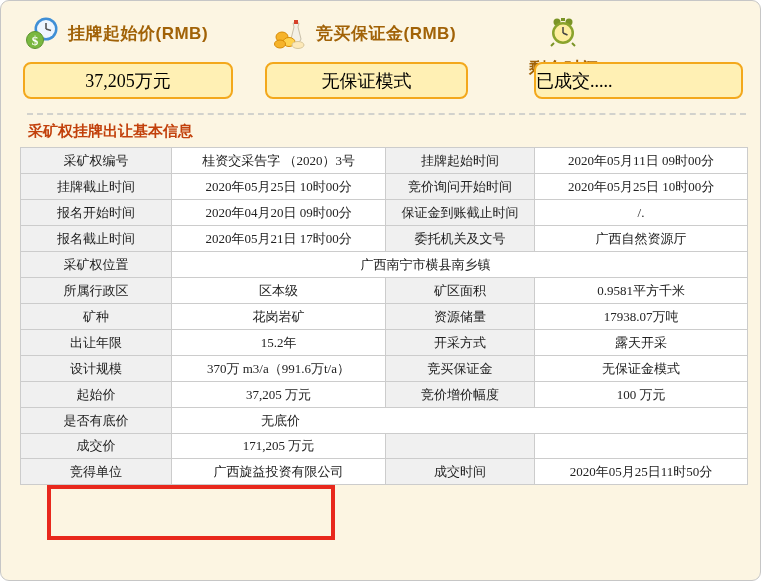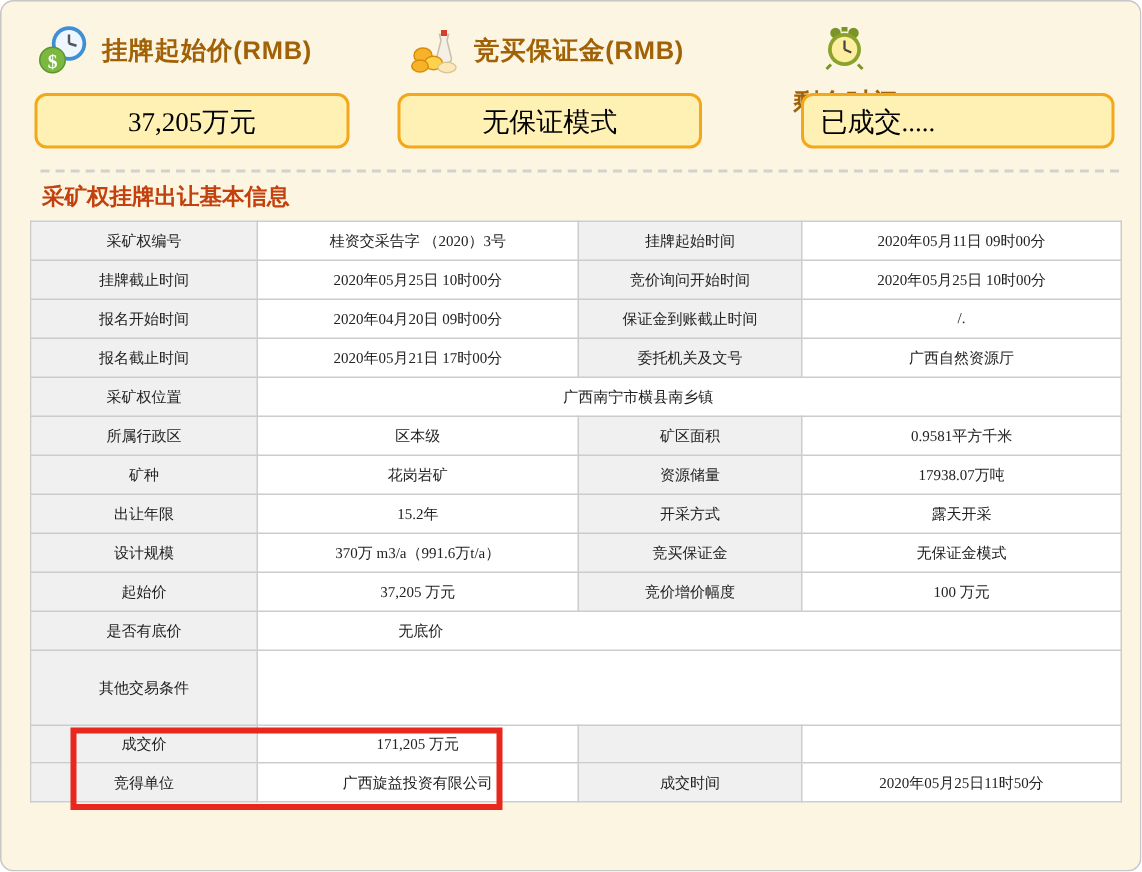--- a/index.html
+++ b/index.html
@@ -11,30 +11,30 @@
   }
   .hgroup { position:absolute; top:13px; height:38px; display:flex; align-items:center; gap:7px; }
   .hgroup .hlabel { color:#a16207; font-weight:bold; font-size:17px; letter-spacing:0.5px; white-space:nowrap; }
   .hbox {
     position:absolute; top:61px; height:37px;
     background:#fff0b4; border:2px solid #f3a81c; border-radius:8px;
     display:flex; align-items:center; justify-content:center;
     font-family:"Liberation Serif", serif;
     font-weight:normal; font-size:18px; color:#000000; white-space:nowrap;
   }
-  .hbox.left-align { justify-content:flex-start; padding-left:11px; }
+  .hbox.left-align { justify-content:flex-start; }
   .dotline { position:absolute; top:112px; left:26px; width:719px; height:0; border-top:2px dashed #d2d2cd; }
   .sec-title { position:absolute; top:121px; left:27px; font-size:15px; font-weight:bold; color:#c2410c; }
   table.info {
     position:absolute; top:146px; left:19px; width:727px;
     border-collapse:collapse; background:#ffffff; table-layout:fixed;
   }
   table.info td {
     border:1px solid #cccccc; font-family:"Liberation Serif", serif;
-    font-size:10px; color:#222; text-align:center;
+    font-size:13px; color:#222; text-align:center;
     height:26px; padding:1px 4px; overflow:hidden; white-space:nowrap;
   }
   table.info td.lbl { background:#f0f0f0; font-family:"Liberation Sans", sans-serif; }
   table.info tr.tall td { height:50px; }
   table.info tr.short td { height:25px; }
   table.info td.bias-pos { padding-right:72px; }   
   table.info td.bias-col2 { padding-right:362px; }  
   .deal-box {
     position:absolute; left:46px; top:484px; width:288px; height:55px;
     border:4px solid #e8281c; z-index:5; pointer-events:none;
@@ -162,24 +162,20 @@
     <tr>
       <td class="lbl">起始价</td>
       <td>37,205 万元</td>
       <td class="lbl">竞价增价幅度</td>
       <td>100 万元</td>
     </tr>
     <tr>
       <td class="lbl">是否有底价</td>
       <td colspan="3" class="bias-col2">无底价</td>
     </tr>
-    <tr class="tall">
-      <td class="lbl">其他交易条件</td>
-      <td colspan="3"></td>
-    </tr>
     <tr class="short">
       <td class="lbl">成交价</td>
       <td>171,205 万元</td>
       <td class="lbl"></td>
       <td></td>
     </tr>
     <tr>
       <td class="lbl">竞得单位</td>
       <td>广西旋益投资有限公司</td>
       <td class="lbl">成交时间</td>

